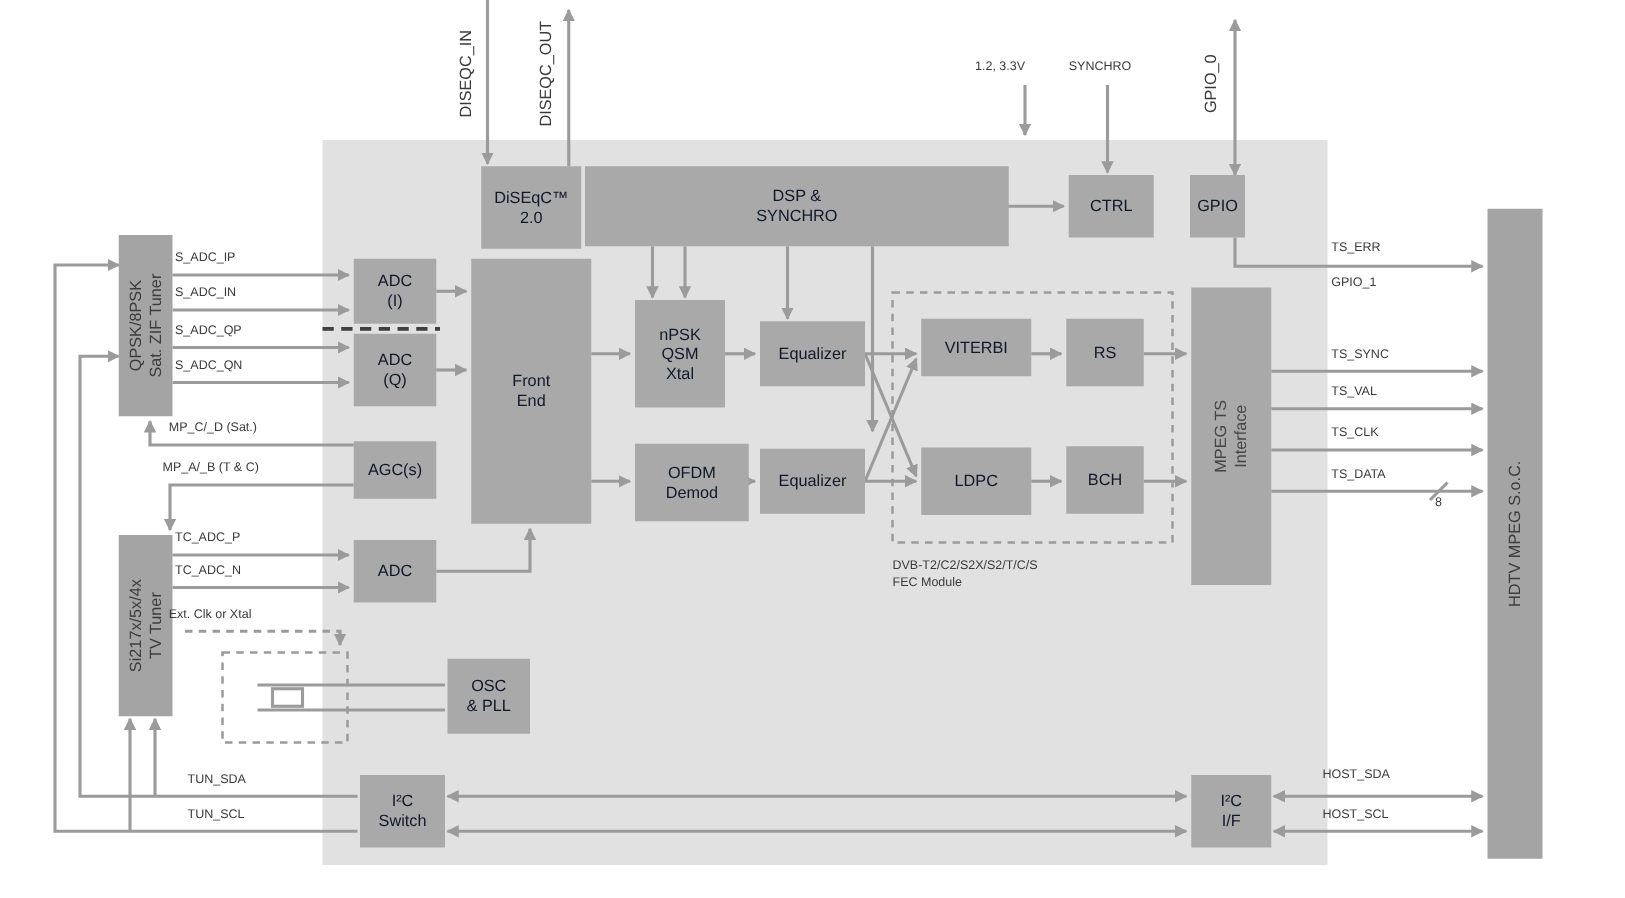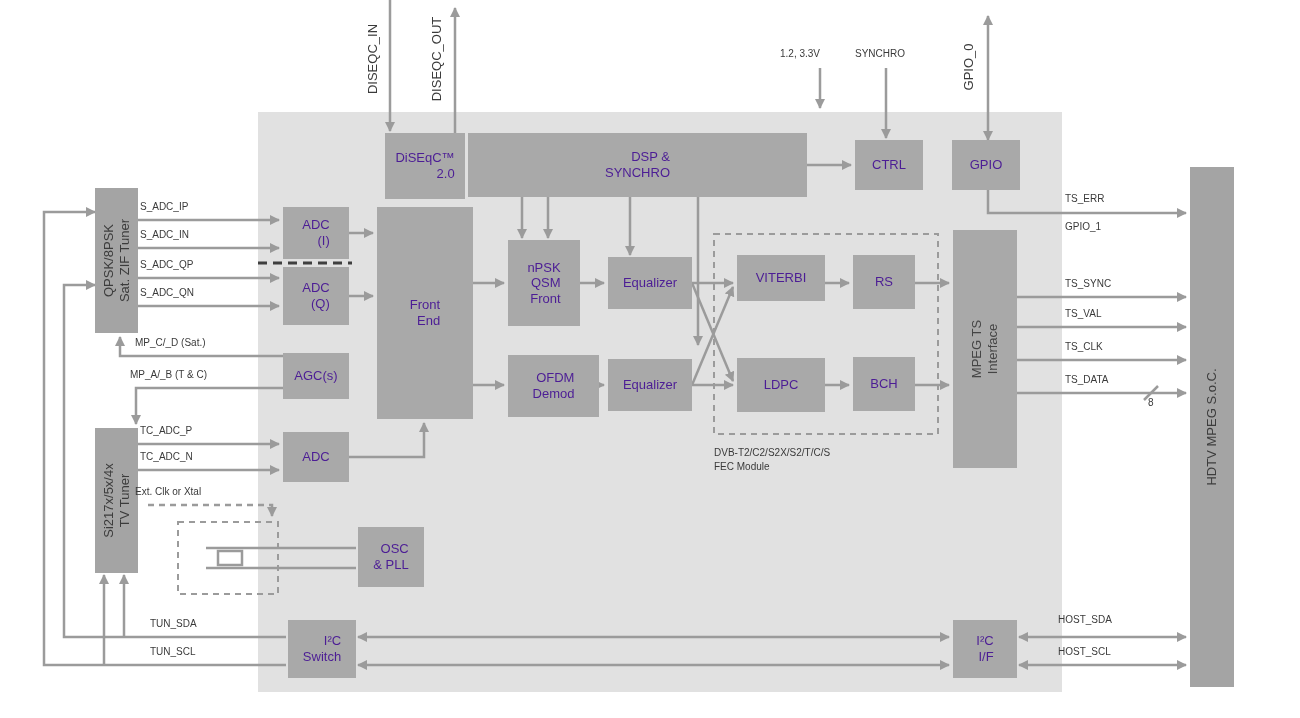--- a/index.html
+++ b/index.html
@@ -6,22 +6,22 @@
   html,body { background:#ffffff; }
   body { font-family:"Liberation Sans","DejaVu Sans",sans-serif; }
   .stage { position:relative; width:1300px; height:718px; background:#ffffff; overflow:hidden; }
   .chip { position:absolute; left:258px; top:112px; width:804px; height:580px; background:#e1e1e1; z-index:1; }
   svg.wires { position:absolute; left:0; top:0; z-index:2; }
   .w  { stroke:#9b9b9b; stroke-width:2.5; fill:none; }
   .wd { stroke-dasharray:6 5; }
   .sep { stroke:#3f3f3f; stroke-width:3; stroke-dasharray:9 6; fill:none; }
   .dashbox { stroke:#9b9b9b; stroke-width:2; stroke-dasharray:6 5; fill:none; }
   .crys { stroke:#9b9b9b; stroke-width:2.5; fill:none; }
-  .blk { position:absolute; background:#a9a9a9; color:#4c1d95; display:flex; align-items:center; justify-content:center;
-         text-align:right; font-size:13px; line-height:1.2; white-space:pre-line; z-index:3; }
+  .blk { position:absolute; background:#a9a9a9; color:#0f172a; display:flex; align-items:center; justify-content:center;
+         text-align:center; font-size:13px; line-height:1.2; white-space:pre-line; z-index:3; }
   .vwrap { position:absolute; z-index:3; }
   .vwrap.blkbg { background:#a9a9a9; color:#454545; }
   .vwrap.extbg { background:#a4a4a4; color:#3c3c3c; }
   .vwrap.plain { background:transparent; color:#3a3a3a; }
   .vtext { position:absolute; left:0; top:0; transform-origin:top left; display:flex; align-items:center; justify-content:center;
            text-align:center; white-space:pre-line; font-size:13px; line-height:1.2; color:inherit; }
   .lbl { position:absolute; font-size:10px; color:#3a3a3a; text-align:left; white-space:nowrap; z-index:4; }
   .caption { white-space:pre-line; line-height:1.35; }
 </style>
 </head>
@@ -128,32 +128,32 @@
   </div>
   <div class="vwrap extbg" style="left:1190px;top:167px;width:44px;height:520px">
     <div class="vtext" style="width:520px;height:44px;transform:rotate(-90deg) translateX(-520px)">HDTV MPEG S.o.C.</div>
   </div>
 
   <div class="blk" style="left:385px;top:133px;width:80px;height:66px">DiSEqC™
 2.0</div>
   <div class="blk" style="left:468px;top:133px;width:339px;height:64px">DSP &amp;
 SYNCHRO</div>
   <div class="blk" style="left:855px;top:140px;width:68px;height:50px">CTRL</div>
-  <div class="blk" style="left:952px;top:140px;width:68px;height:50px">GPIO</div>
+  <div class="blk" style="left:952px;top:140px;width:44px;height:50px">GPIO</div>
   <div class="blk" style="left:283px;top:207px;width:66px;height:52px">ADC
 (I)</div>
   <div class="blk" style="left:283px;top:267px;width:66px;height:58px">ADC
 (Q)</div>
   <div class="blk" style="left:377px;top:207px;width:96px;height:212px">Front
 End</div>
   <div class="blk" style="left:283px;top:353px;width:66px;height:46px">AGC(s)</div>
   <div class="blk" style="left:283px;top:432px;width:66px;height:50px">ADC</div>
   <div class="blk" style="left:508px;top:240px;width:72px;height:86px">nPSK
 QSM
-Front</div>
+Xtal</div>
   <div class="blk" style="left:508px;top:355px;width:91px;height:62px">OFDM
 Demod</div>
   <div class="blk" style="left:608px;top:257px;width:84px;height:52px">Equalizer</div>
   <div class="blk" style="left:608px;top:359px;width:84px;height:52px">Equalizer</div>
   <div class="blk" style="left:737px;top:255px;width:88px;height:46px">VITERBI</div>
   <div class="blk" style="left:853px;top:255px;width:62px;height:54px">RS</div>
   <div class="blk" style="left:737px;top:358px;width:88px;height:54px">LDPC</div>
   <div class="blk" style="left:853px;top:357px;width:62px;height:54px">BCH</div>
   <div class="blk" style="left:358px;top:527px;width:66px;height:60px">OSC
 &amp; PLL</div>

